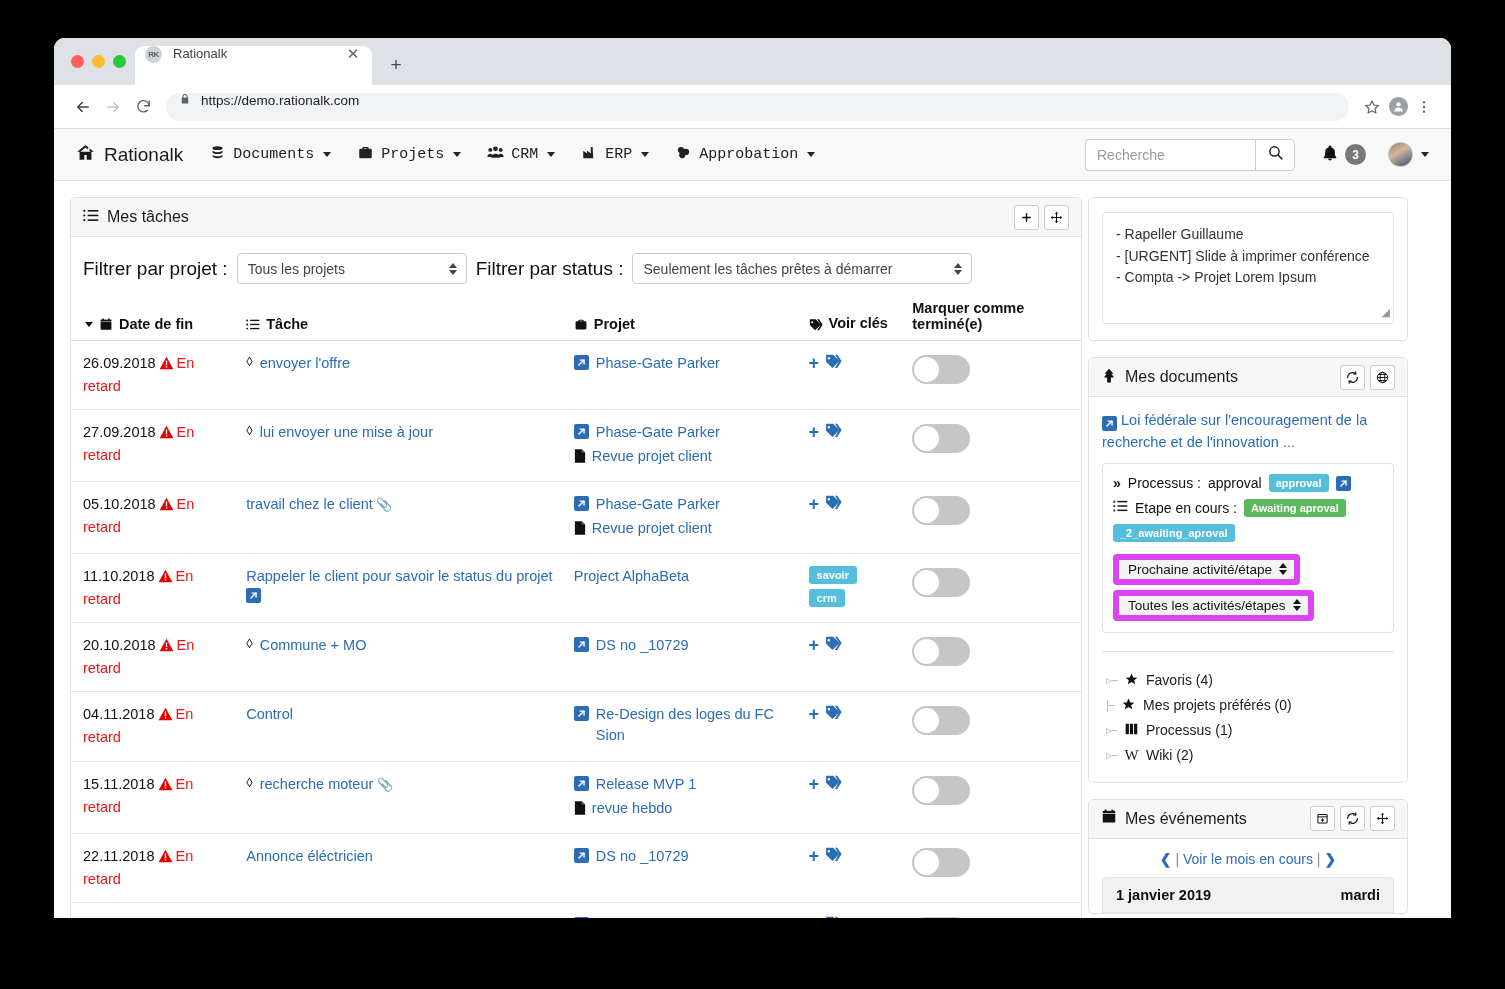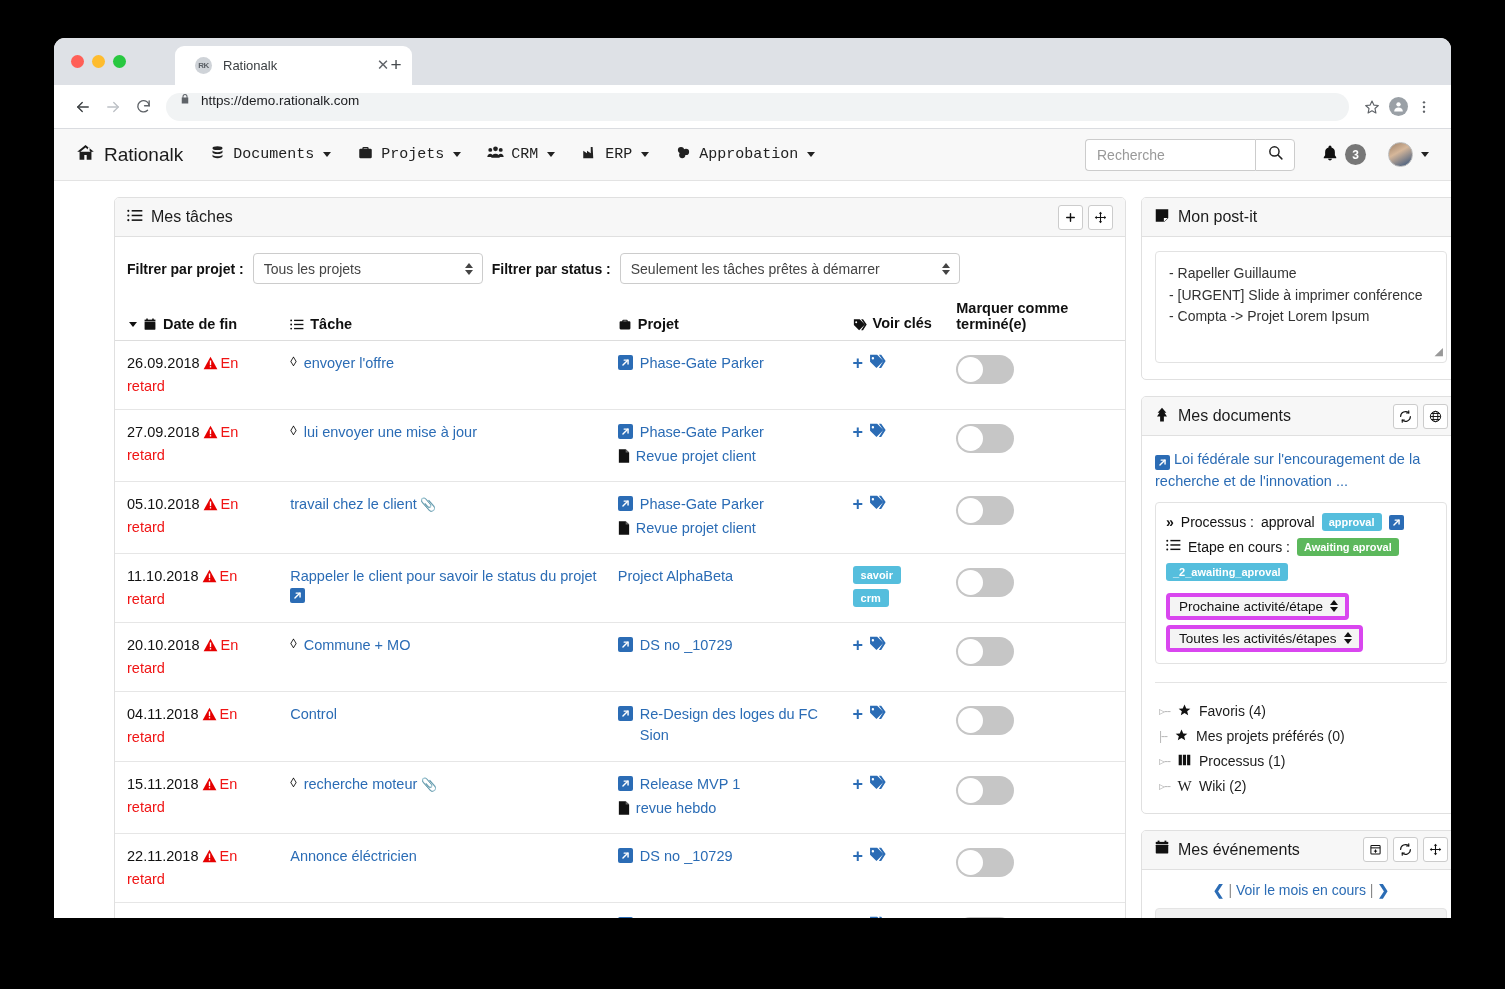--- a/index.html
+++ b/index.html
@@ -35,23 +35,22 @@
   .dot.red { background: #ff5f57; }
   .dot.yellow { background: #febc2e; }
   .dot.green { background: #28c840; }
 
   .tab {
     position: absolute;
     left: 81px; top: 8px;
     width: 237px; height: 39px;
     background: #fff;
     border-radius: 9px 9px 0 0;
-    display: flex; align-items: center;
-    padding: 0 20px;
-    margin-left: 40px;
+    display: flex; 
+    padding: 0 10px;
   }
   .tab-favicon {
     width: 17px; height: 17px; border-radius: 50%;
     background: #cfd3d8; color: #5d6268;
     font-size: 8px; font-weight: bold;
     display: flex; align-items: center; justify-content: center;
     letter-spacing: -0.5px;
     flex: none;
   }
   .tab-title {
@@ -182,24 +181,23 @@
   .user-pic {
     width: 25px; height: 25px; border-radius: 50%;
     background: linear-gradient(150deg,#9c8068 0%,#d6b79a 40%,#2f4f7a 100%);
     border: 1px solid #bbb;
   }
 
   
   .body {
     display: flex;
     padding: 16px 16px 0 16px;
-    gap: 15px;
+    gap: 6px;
     background: #fff;
     height: 737px;
-    margin-left: 44px;
   }
   .col-main { width: 1012px; flex: none; }
   .col-side { width: 320px; flex: none; }
 
   .panel {
     border: 1px solid #e0e0e0;
     border-radius: 5px;
     background: #fff;
     margin-bottom: 16px;
   }
@@ -225,21 +223,21 @@
     color: #222;
   }
   .hbtn svg { width: 13px; height: 13px; }
 
   
   .filters {
     display: flex; align-items: center;
     padding: 16px 12px 12px 12px;
     gap: 9px;
   }
-  .flabel { font-size: 14px; font-weight: bold; color: #111; white-space: nowrap; }
+  .flabel { font-size: 19px; font-weight: normal; color: #111; white-space: nowrap; }
   .fselect {
     position: relative;
     height: 31px;
     border: 1px solid #ccc; border-radius: 4px;
     background: #fff;
     display: flex; align-items: center;
     padding: 0 26px 0 10px;
     font-size: 14px; color: #444;
     white-space: nowrap;
   }
@@ -349,21 +347,21 @@
   .chev2 { font-weight: bold; font-size: 14px; }
   .pill {
     border-radius: 3px; color: #fff;
     font-size: 11px; font-weight: bold;
     padding: 3px 7px;
   }
   .pill.blue  { background: #55bedd; }
   .pill.green { background: #5cb85c; }
   .selectmini {
     display: inline-flex; align-items: center;
-    border: 4px solid #d946ef; border-radius: 4px;
+    border: 6px solid #d946ef; border-radius: 4px;
     background: #f4f4f4;
     font-size: 13.5px; color: #111;
     padding: 2px 22px 2px 9px;
     position: relative;
     margin-top: 5px;
   }
   .selectmini .spin { right: 7px; }
   .selectmini .spin i.up { border-bottom-color: #111; }
   .selectmini .spin i.dn { border-top-color: #111; }
 
@@ -1017,31 +1015,20 @@
                   </td>
                 </tr>
               </tbody>
           </table>
         </div>
       </div>
 
       <div class="col-side">
 
         <div class="panel">
-          <div class="panel-head">
-            <div class="panel-title">
-              <span>
-                <svg viewBox="0 0 24 24" fill="#111">
-                    <path d="M2 2h20v14l-6 6H2z"></path>
-                    <path d="M15 22v-6h6z" fill="#fff"></path>
-                  </svg>
-              </span>
-              <span>Mon post-it</span>
-            </div>
-          </div>
           <div class="postit-box">
             <div>- Rapeller Guillaume</div>
             <div>- [URGENT] Slide à imprimer conférence</div>
             <div>- Compta -&gt; Projet Lorem Ipsum</div>
             <span class="resizer">◢</span>
           </div>
         </div>
 
         <div class="panel">
           <div class="panel-head">

